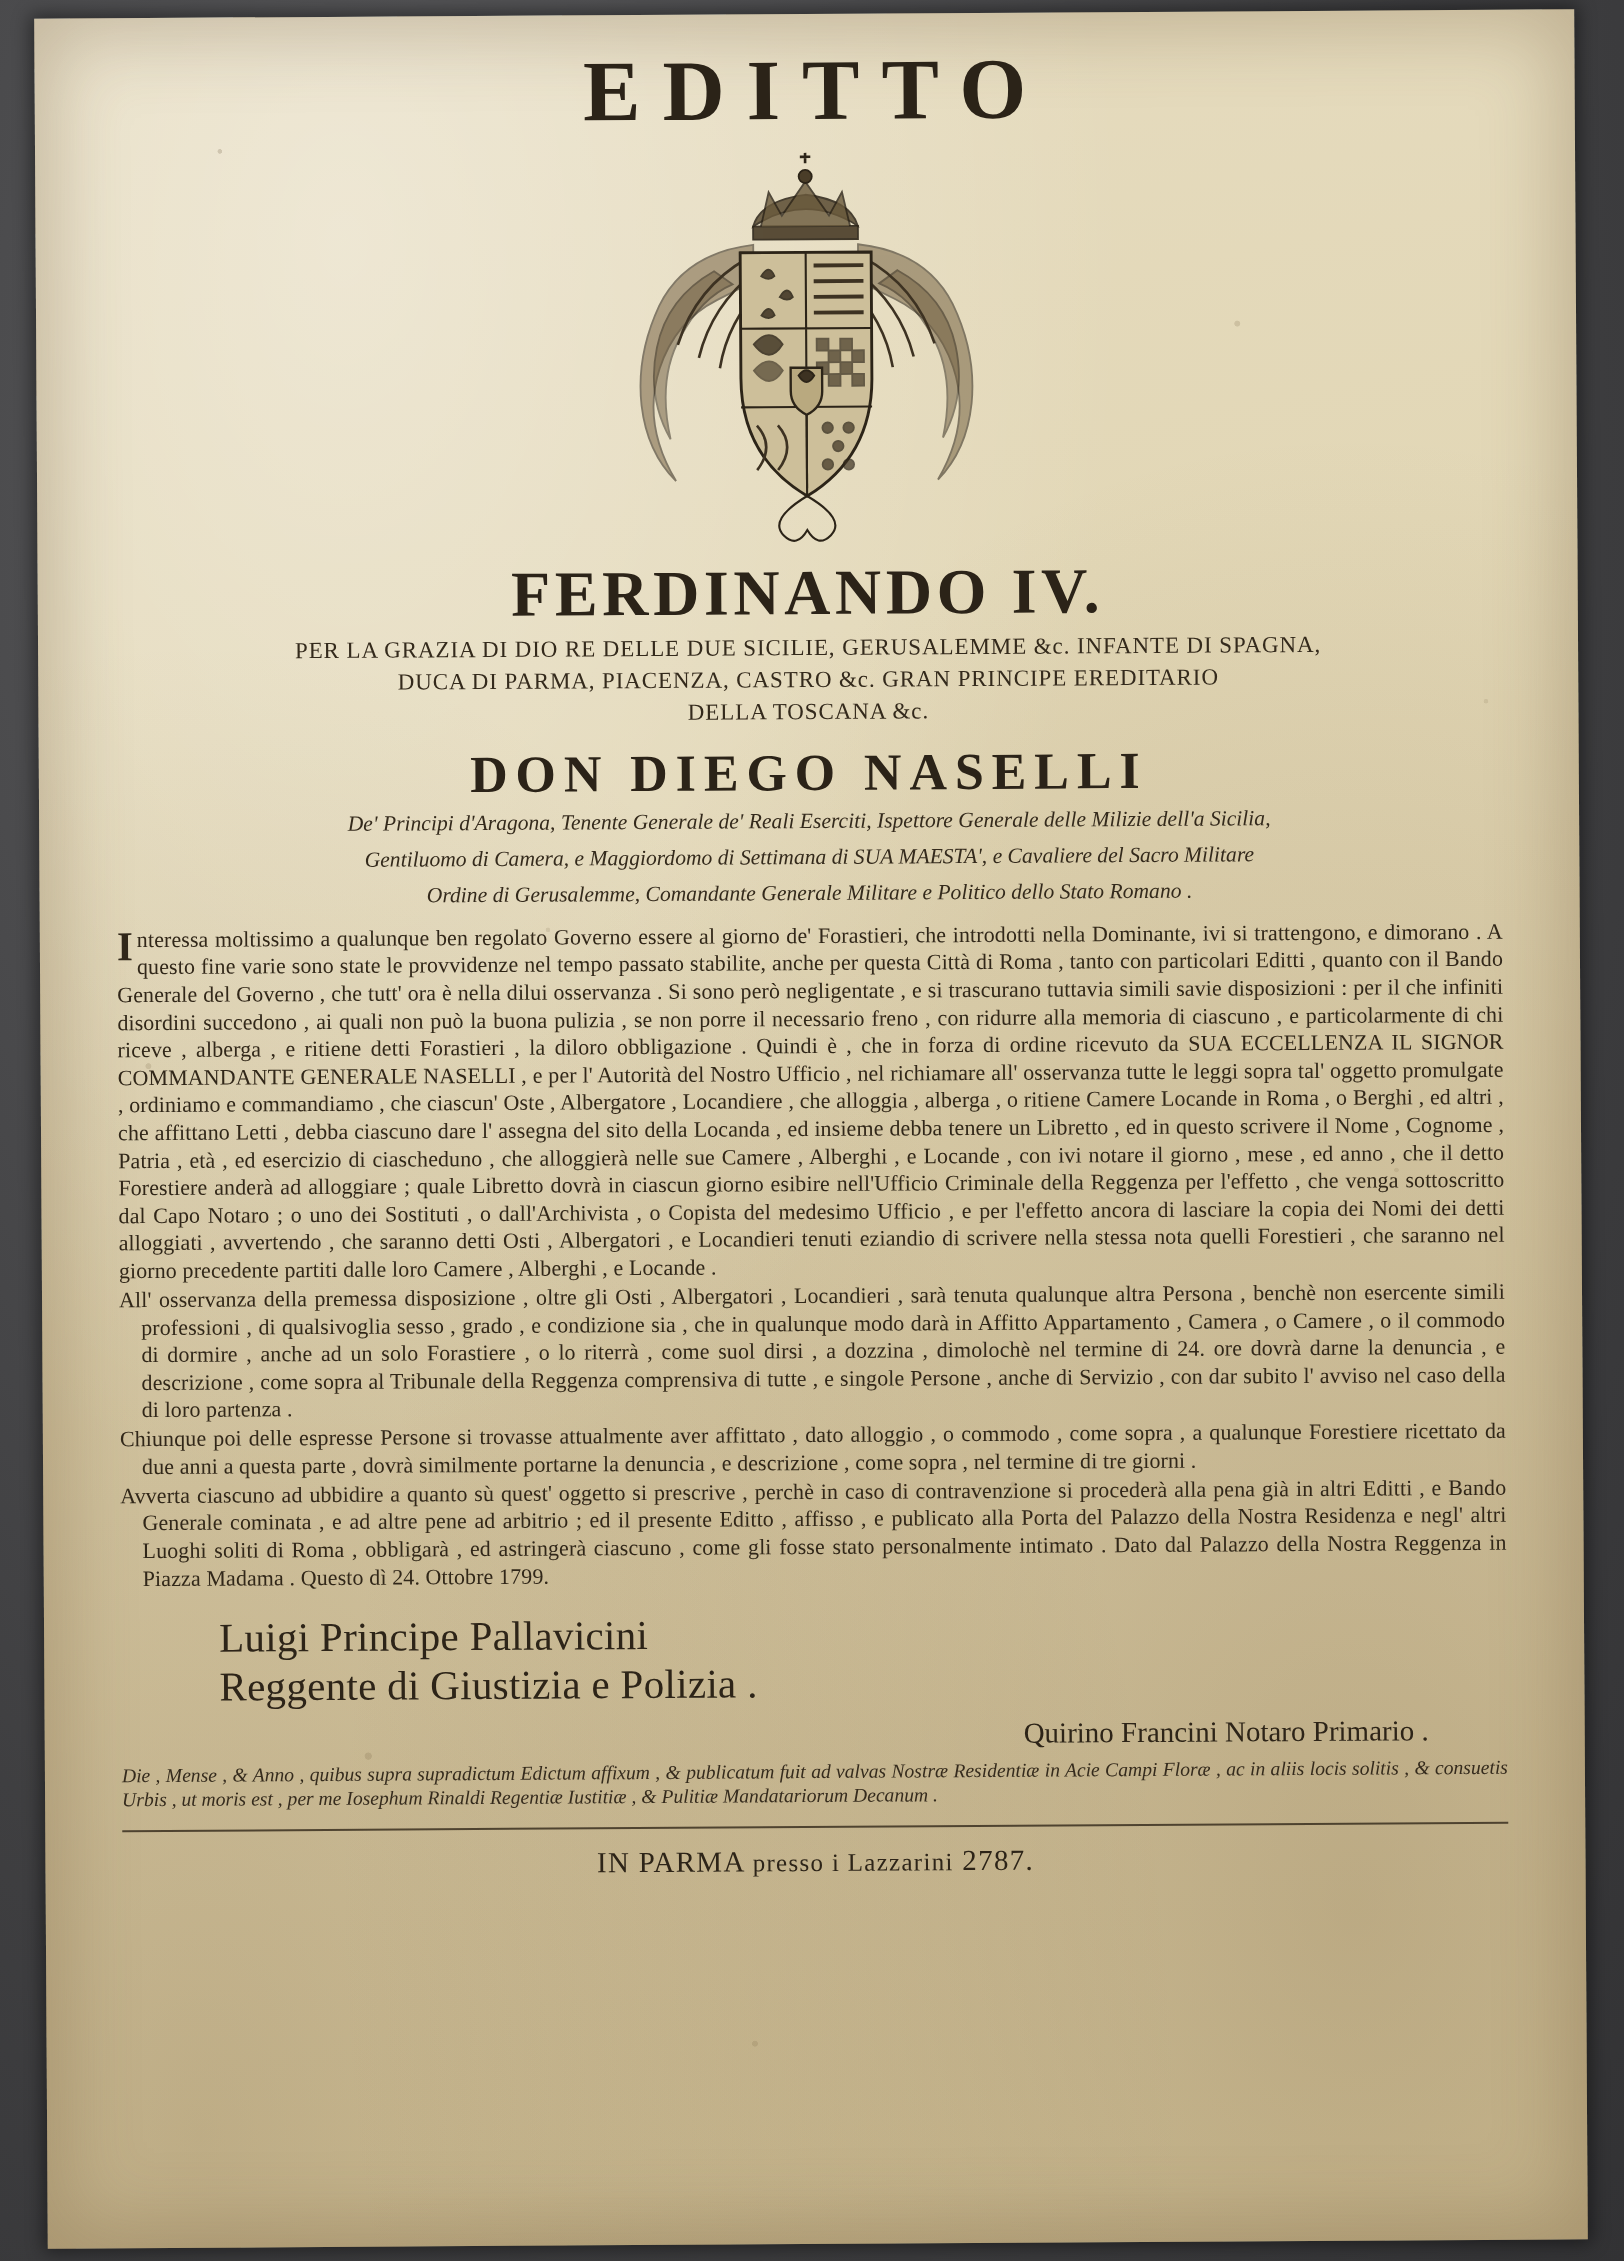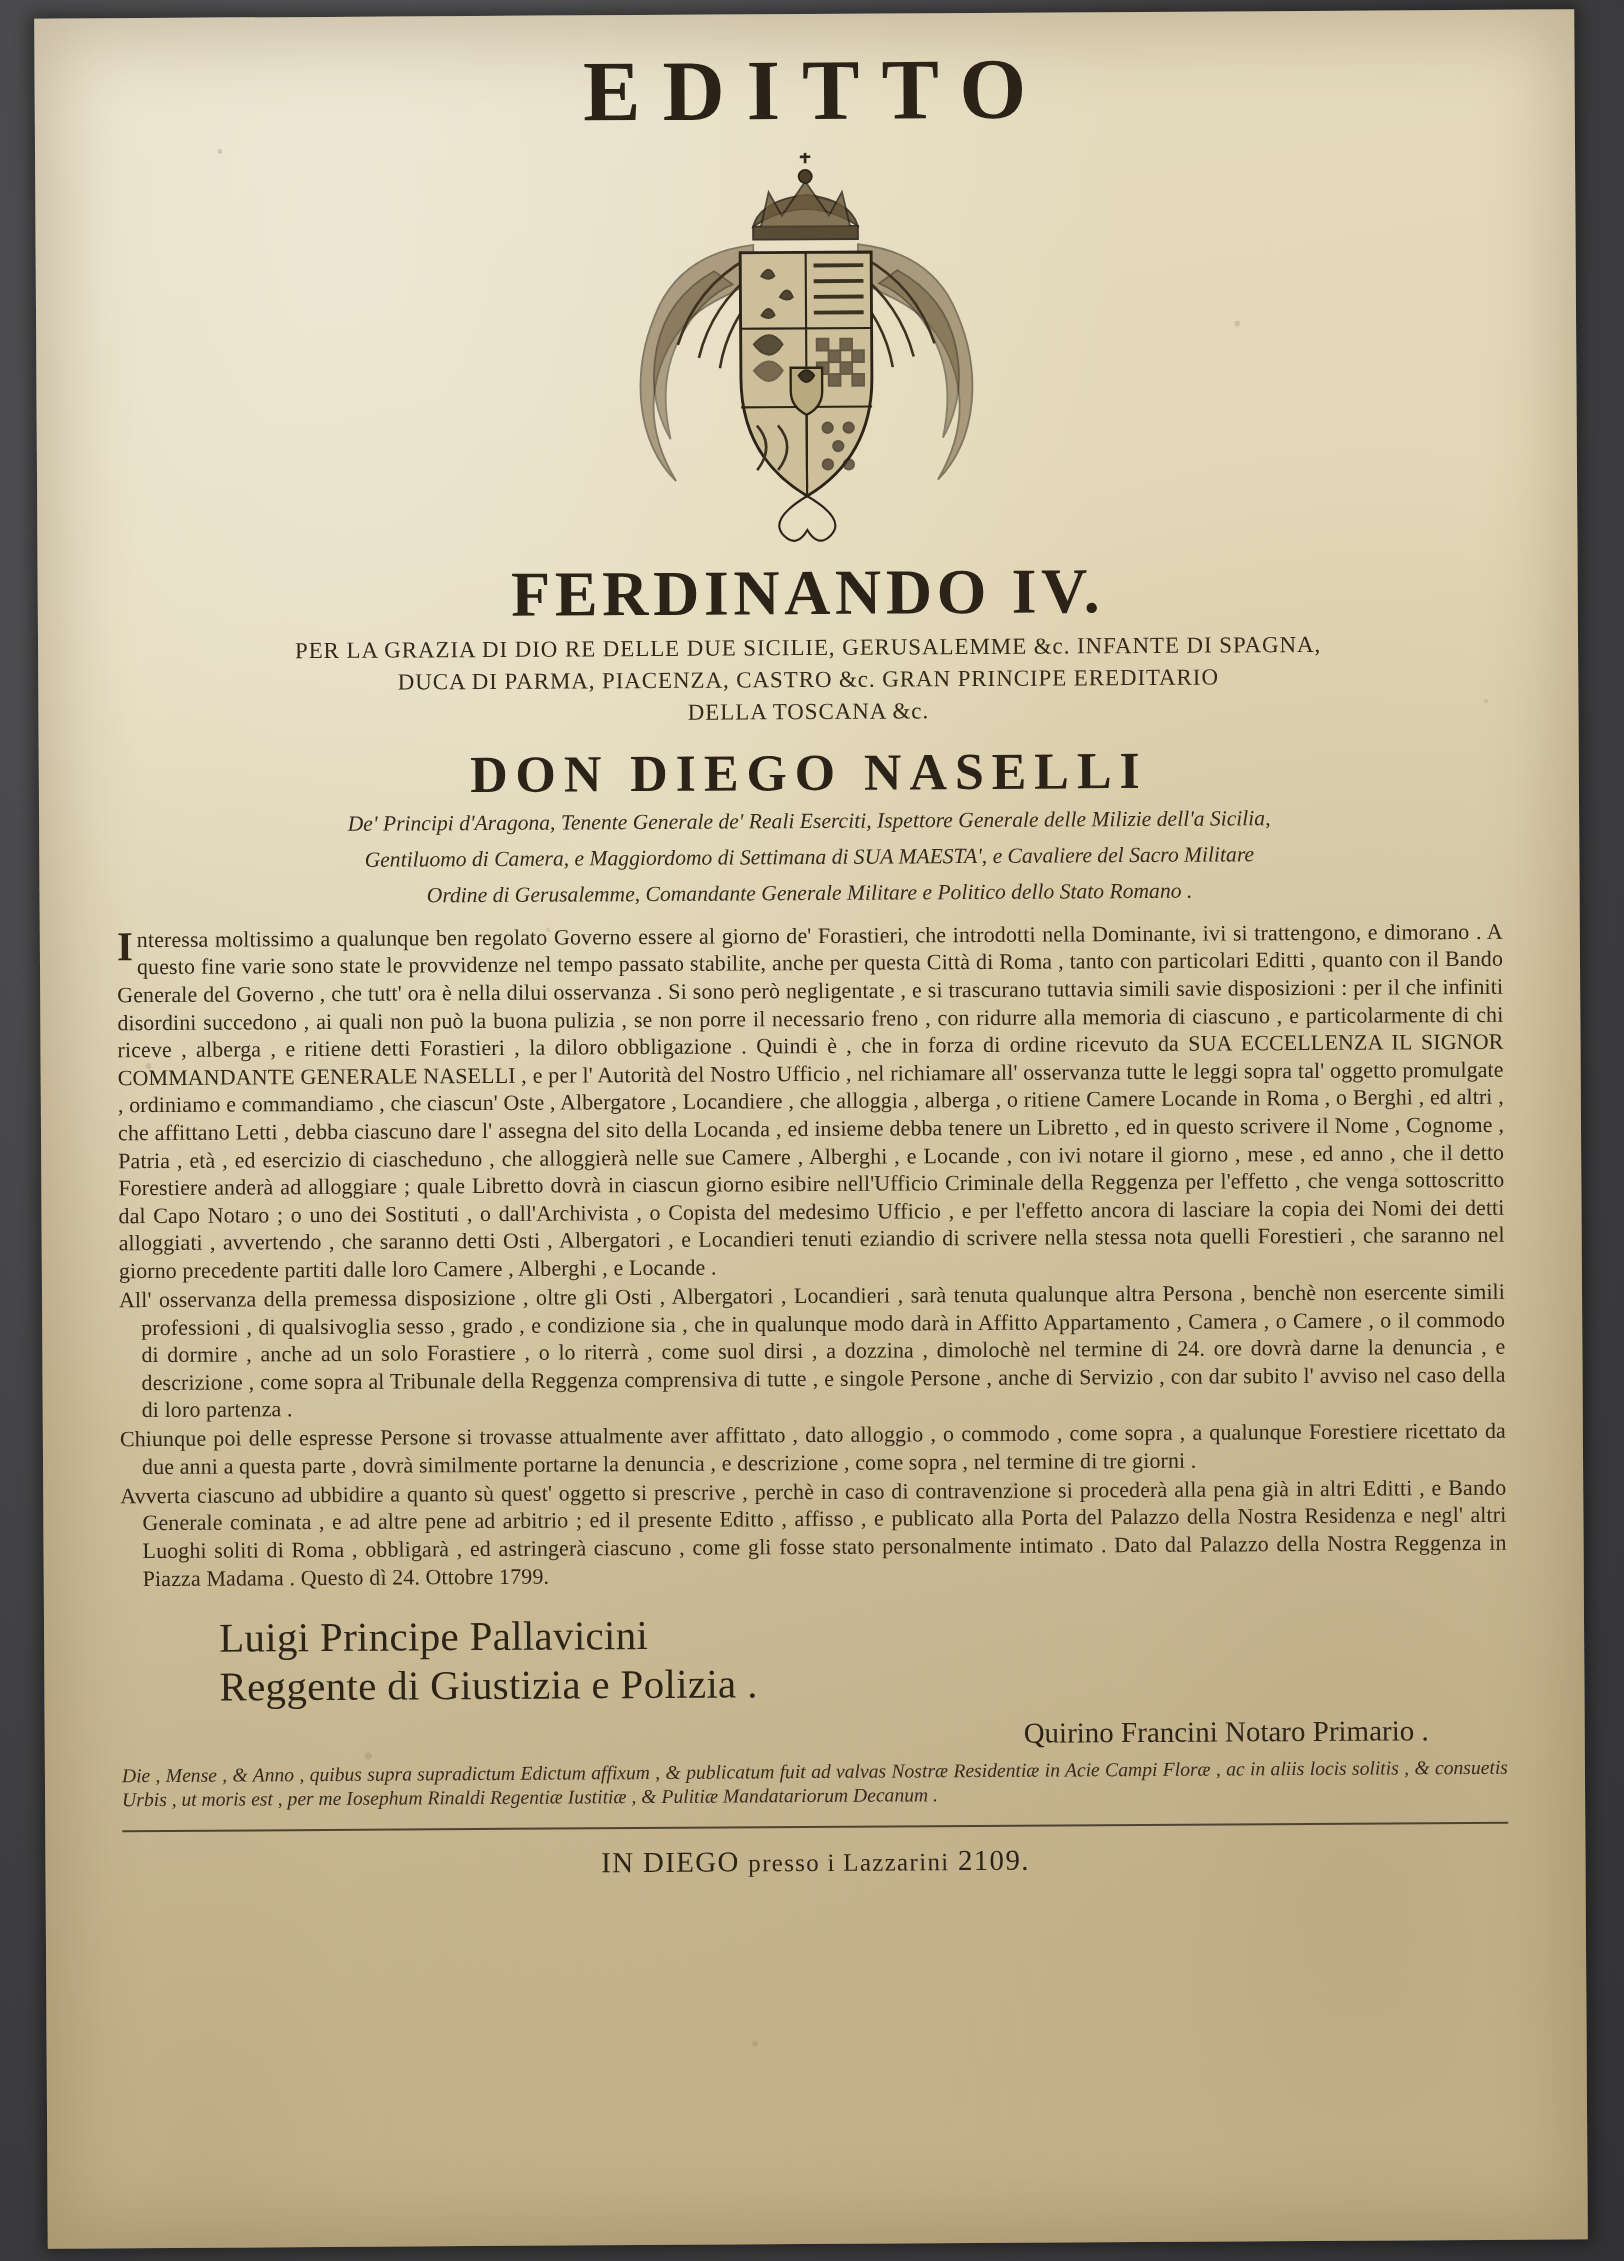--- a/index.html
+++ b/index.html
@@ -288,20 +288,20 @@
       <div class="sig-role">Reggente di Giustizia e Polizia .</div>
     </div>
 
     <div class="notary">Quirino Francini Notaro Primario .</div>
 
     <div class="latin">Die , Mense , &amp; Anno , quibus supra supradictum Edictum affixum , &amp; publicatum fuit ad valvas Nostræ Residentiæ in Acie Campi Floræ , ac in aliis locis solitis , &amp; consuetis Urbis , ut moris est , per me Iosephum Rinaldi Regentiæ Iustitiæ , &amp; Pulitiæ Mandatariorum Decanum .</div>
 
     <hr class="rule">
 
     <div class="imprint">
-      <span>IN DIEGO</span>
+      <span>IN PARMA</span>
       <span class="small">presso i Lazzarini</span>
-      <span>2109.</span>
+      <span>2787.</span>
     </div>
 
   </div>
 </div>
 
 
 </body></html>

